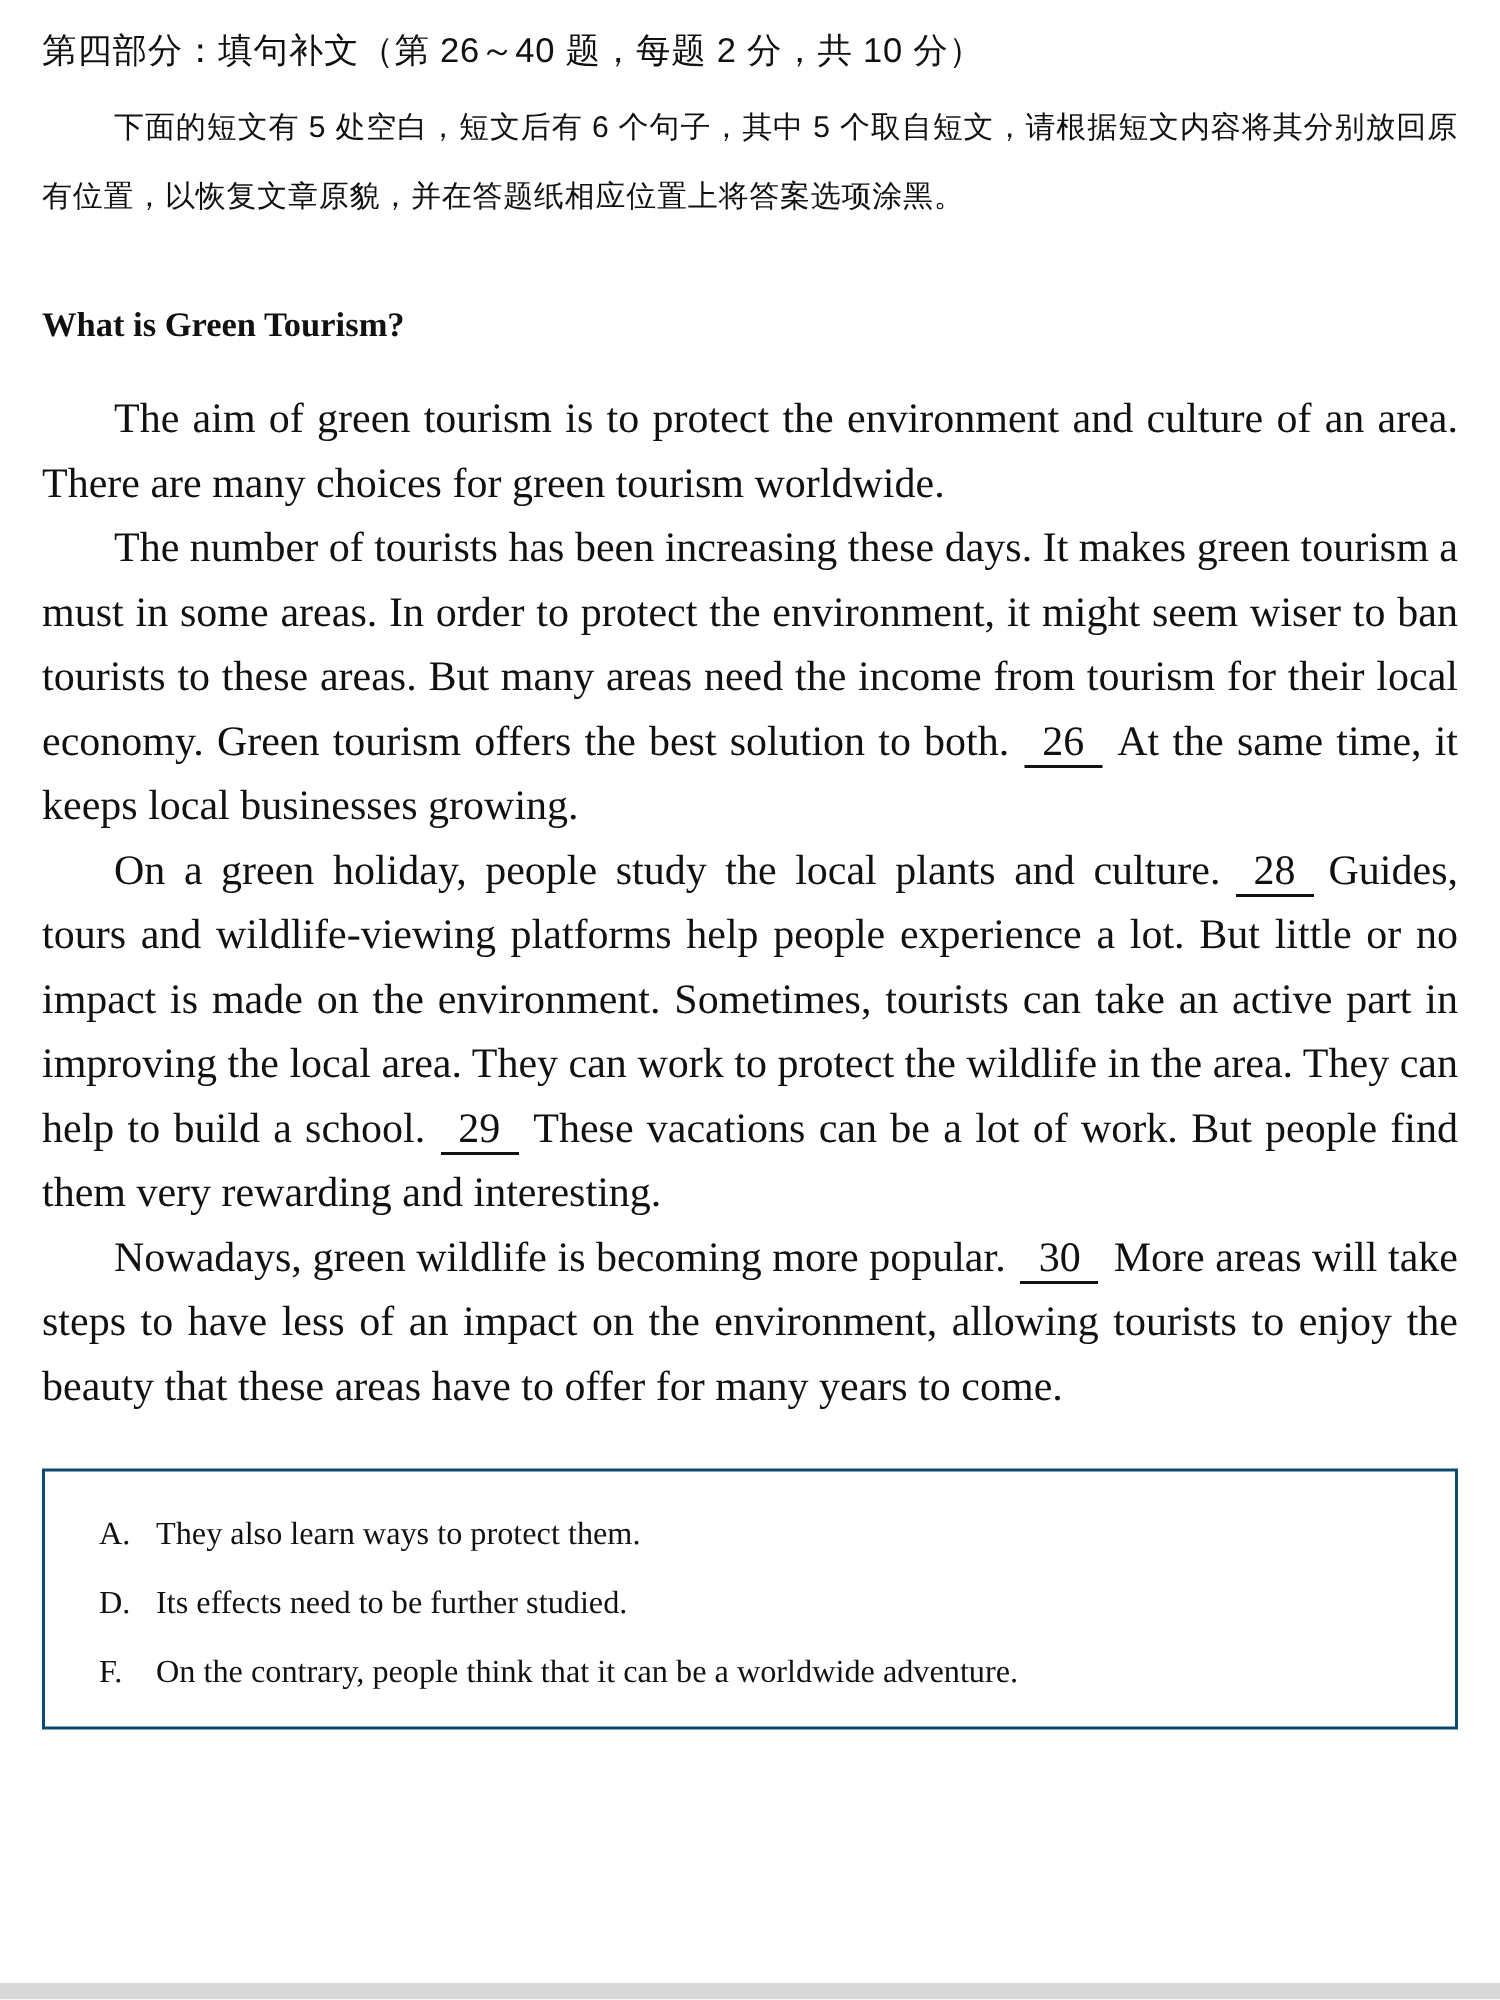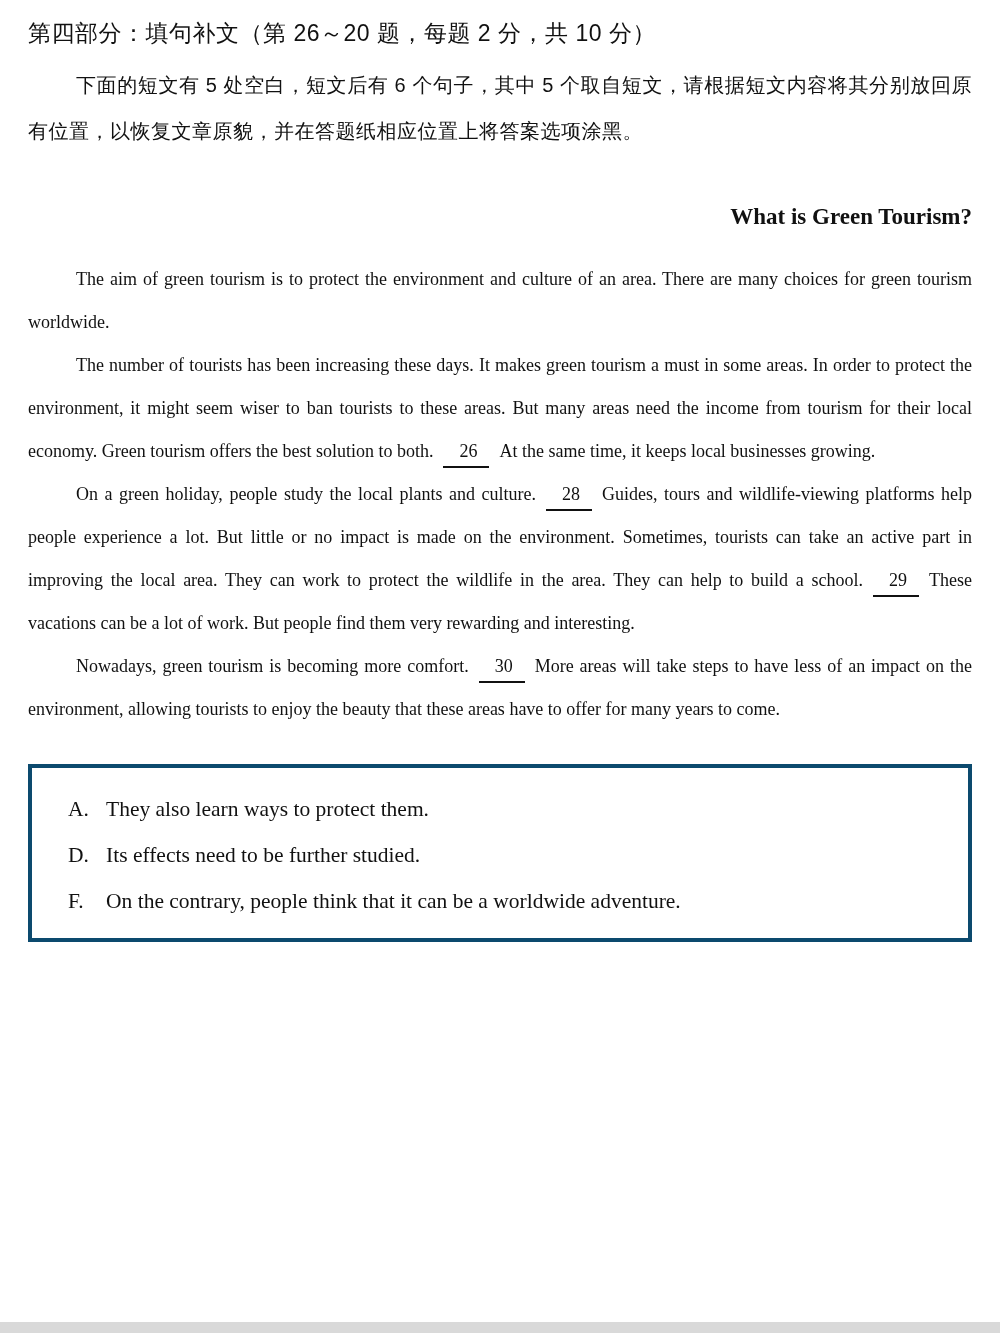--- a/index.html
+++ b/index.html
@@ -25,49 +25,49 @@
   .instructions {
     margin-top: 12px;
     font-size: 20px;
     line-height: 46px;
     text-indent: 48px;
     text-align: justify;
     letter-spacing: 0.5px;
   }
   .passage-title {
     margin-top: 50px;
-    text-align: right;
+    text-align: left;
     font-family: "Liberation Serif", serif;
     font-weight: bold;
     font-size: 23px;
   }
   .passage-body {
     margin-top: 28px;
     font-family: "Liberation Serif", serif;
-    font-size: 18px;
+    font-size: 28px;
     line-height: 43px;
     text-align: justify;
   }
   .passage-body p {
     text-indent: 48px;
     margin: 0;
   }
   .blank {
     display: inline-block;
     min-width: 46px;
     padding: 0 12px;
     margin: 0 10px;
     text-align: right;
     text-indent: 0;
     border-bottom: 2px solid #111111;
     line-height: 30px;
   }
   .options-box {
     margin-top: 33px;
-    border: 4px solid #0c4a6e;
+    border: 2px solid #0c4a6e;
     padding: 18px 20px 14px 36px;
   }
   .option-row {
     font-family: "Liberation Serif", serif;
     font-size: 21.5px;
     line-height: 46px;
     white-space: nowrap;
   }
   .option-label {
     display: inline-block;
@@ -76,36 +76,36 @@
   .scan-edge-bottom {
     position: absolute;
     left: 0; bottom: 0;
     width: 1000px; height: 11px;
     background: #d9d9d9;
   }
 </style>
 </head>
 <body>
 
-<div class="section-header zh">第四部分：填句补文（第 26～20 题，每题 2 分，共 10 分）</div>
+<div class="section-header zh">第四部分：填句补文（第 26～40 题，每题 2 分，共 10 分）</div>
 
 <div class="instructions zh">下面的短文有 5 处空白，短文后有 6 个句子，其中 5 个取自短文，请根据短文内容将其分别放回原有位置，以恢复文章原貌，并在答题纸相应位置上将答案选项涂黑。</div>
 
 <div class="passage-title">What is Green Tourism?</div>
 
 <div class="passage-body">
 
   <p><span>The aim of green tourism is to protect the environment and culture of an area. There are many choices for green tourism worldwide.</span></p>
 
   <p><span>The number of tourists has been increasing these days. It makes green tourism a must in some areas. In order to protect the environment, it might seem wiser to ban tourists to these areas. But many areas need the income from tourism for their local economy. Green tourism offers the best solution to both.</span><span class="blank">26</span><span>At the same time, it keeps local businesses growing.</span></p>
 
 
   <p><span>On a green holiday, people study the local plants and culture.</span><span class="blank">28</span><span>Guides, tours and wildlife-viewing platforms help people experience a lot. But little or no impact is made on the environment. Sometimes, tourists can take an active part in improving the local area. They can work to protect the wildlife in the area. They can help to build a school.</span><span class="blank">29</span><span>These vacations can be a lot of work. But people find them very rewarding and interesting.</span></p>
 
-  <p><span>Nowadays, green tourism is becoming more comfort.</span><span class="blank">30</span><span>More areas will take steps to have less of an impact on the environment, allowing tourists to enjoy the beauty that these areas have to offer for many years to come.</span></p>
+  <p><span>Nowadays, green wildlife is becoming more popular.</span><span class="blank">30</span><span>More areas will take steps to have less of an impact on the environment, allowing tourists to enjoy the beauty that these areas have to offer for many years to come.</span></p>
 
 </div>
 
 <div class="options-box">
   <div class="option-row">
     <span class="option-label">A.</span><span>They also learn ways to protect them.</span>
   </div>
   <div class="option-row">
     <span class="option-label">D.</span><span>Its effects need to be further studied.</span>
   </div>

